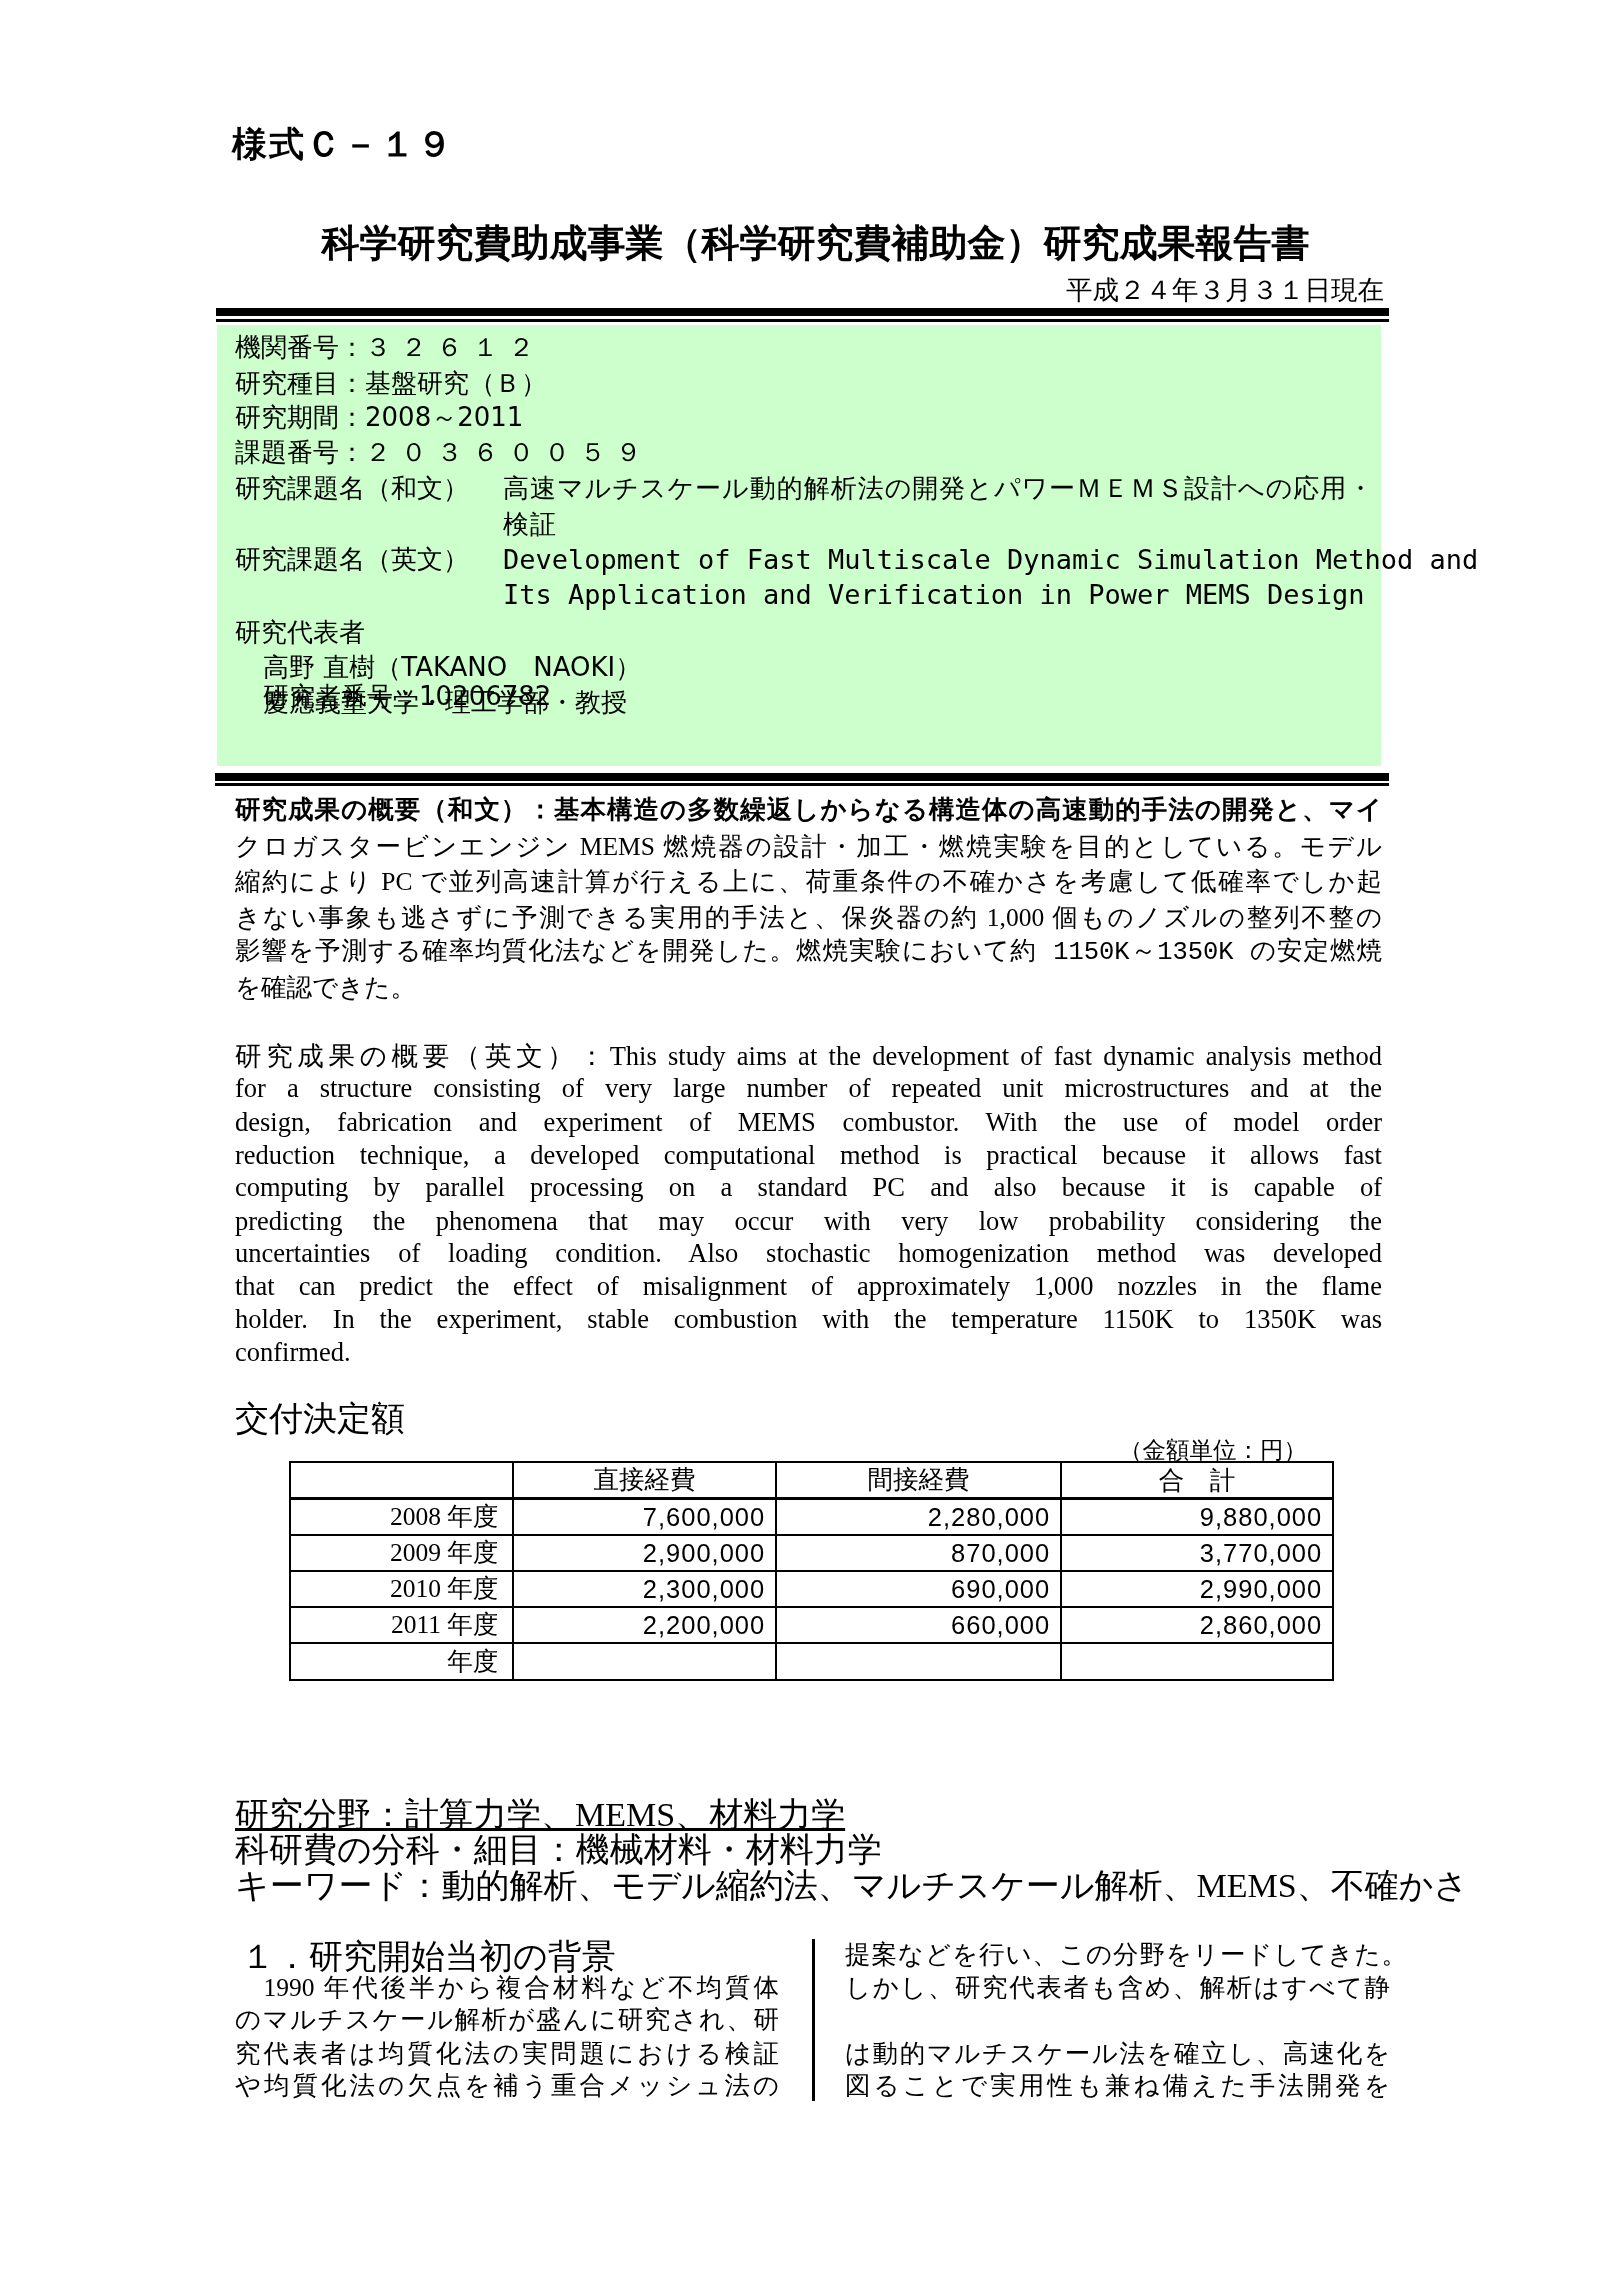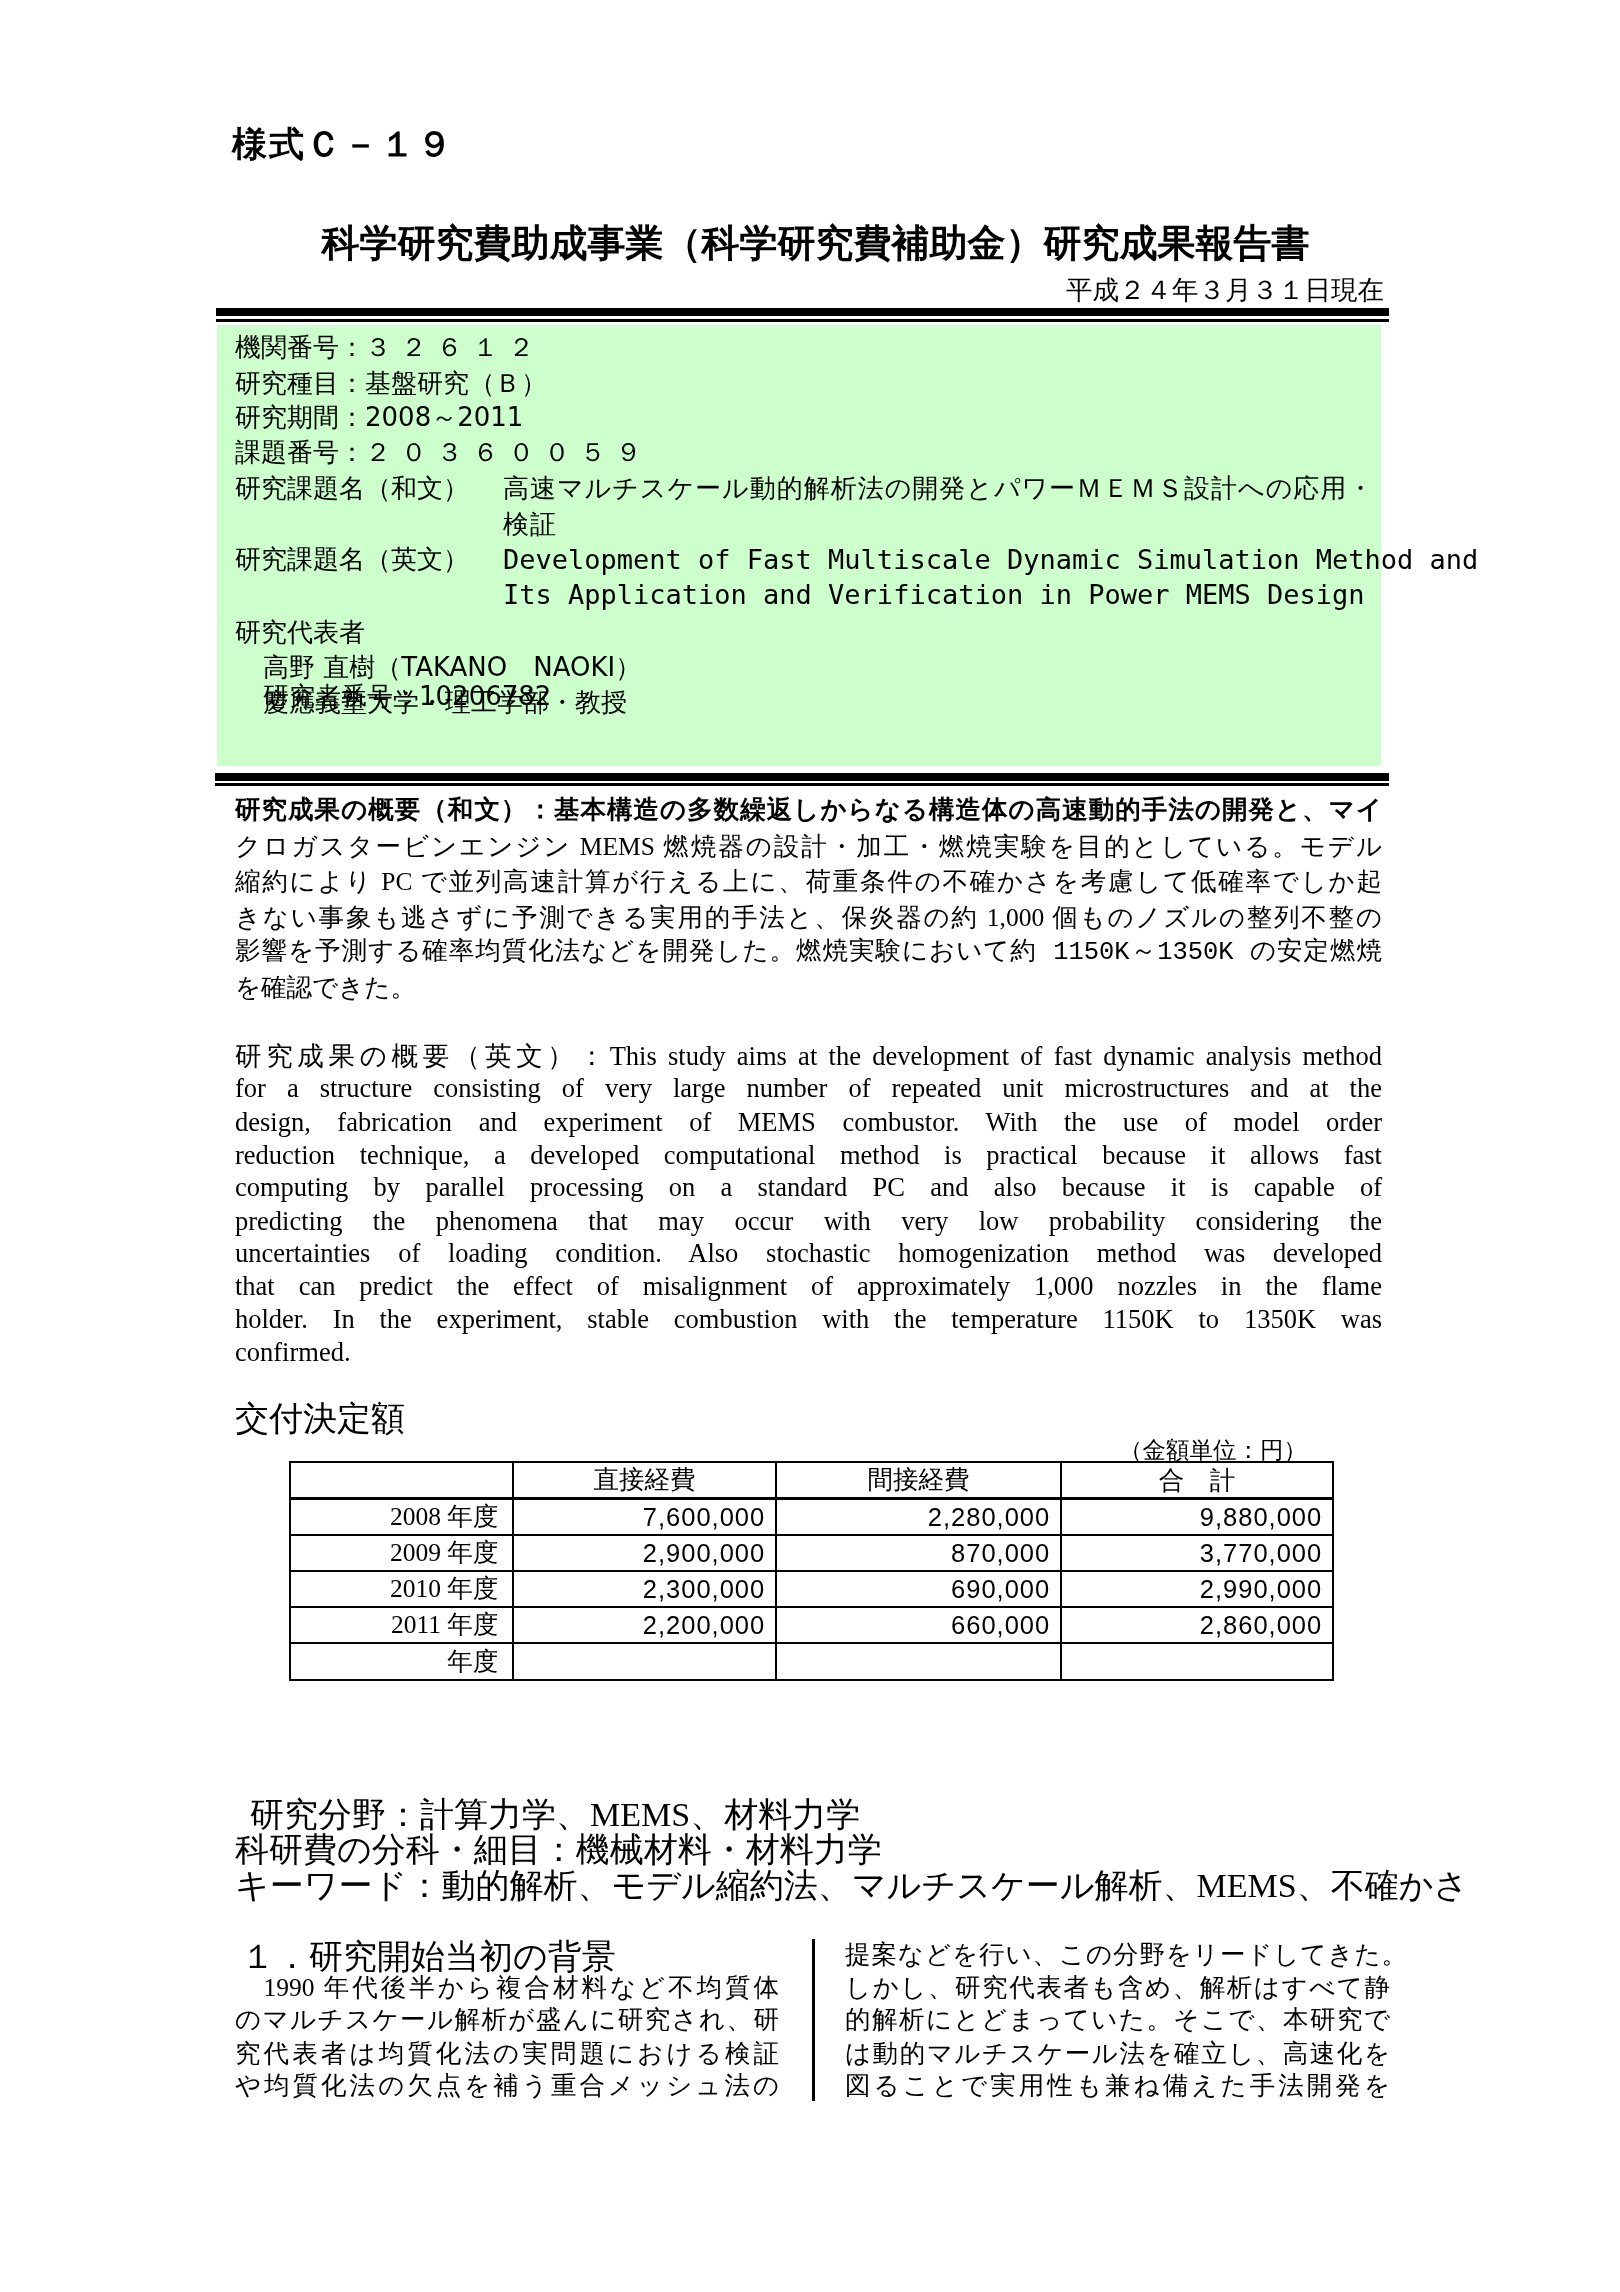--- a/index.html
+++ b/index.html
@@ -178,32 +178,31 @@
     </tr>
     <tr class="blank">
       <td class="year">年度</td>
       <td class="num"></td>
       <td class="num"></td>
       <td class="num"></td>
     </tr>
   </tbody>
     </table>
 
-  <div class="plain serif" style="left:250px; top:1797px;">研究分野：計算力学、MEMS、材料力学</div>
+  <div class="plain serif" style="left:235px; top:1797px;text-decoration:underline;">研究分野：計算力学、MEMS、材料力学</div>
   <div class="plain serif" style="left:235px; top:1832px;">科研費の分科・細目：機械材料・材料力学</div>
   <div class="plain serif" style="left:235px; top:1868px;">キーワード：動的解析、モデル縮約法、マルチスケール解析、MEMS、不確かさ</div>
 
   <div class="plain serif" style="left:241px; top:1940px; height:33px; line-height:33px;">１．研究開始当初の背景</div>
   <div class="jline serif col-left" style="top:1971px;">　1990 年代後半から複合材料など不均質体</div>
   <div class="jline serif col-left" style="top:2003px;">のマルチスケール解析が盛んに研究され、研</div>
   <div class="jline serif col-left" style="top:2037px;">究代表者は均質化法の実問題における検証</div>
   <div class="jline serif col-left" style="top:2069px;">や均質化法の欠点を補う重合メッシュ法の</div>
 
   <div class="col-divider"></div>
 
   <div class="jline serif col-right wide" style="top:1938px;">提案などを行い、この分野をリードしてきた。</div>
   <div class="jline serif col-right" style="top:1971px;">しかし、研究代表者も含め、解析はすべて静</div>
-  <div class="jline serif col-right" style="top:2003px;">的解析にとどまっていた。そこで、本研究で</div>
   <div class="jline serif col-right" style="top:2037px;">は動的マルチスケール法を確立し、高速化を</div>
   <div class="jline serif col-right" style="top:2069px;">図ることで実用性も兼ね備えた手法開発を</div>
 
 </div>
 
 
 </body></html>

